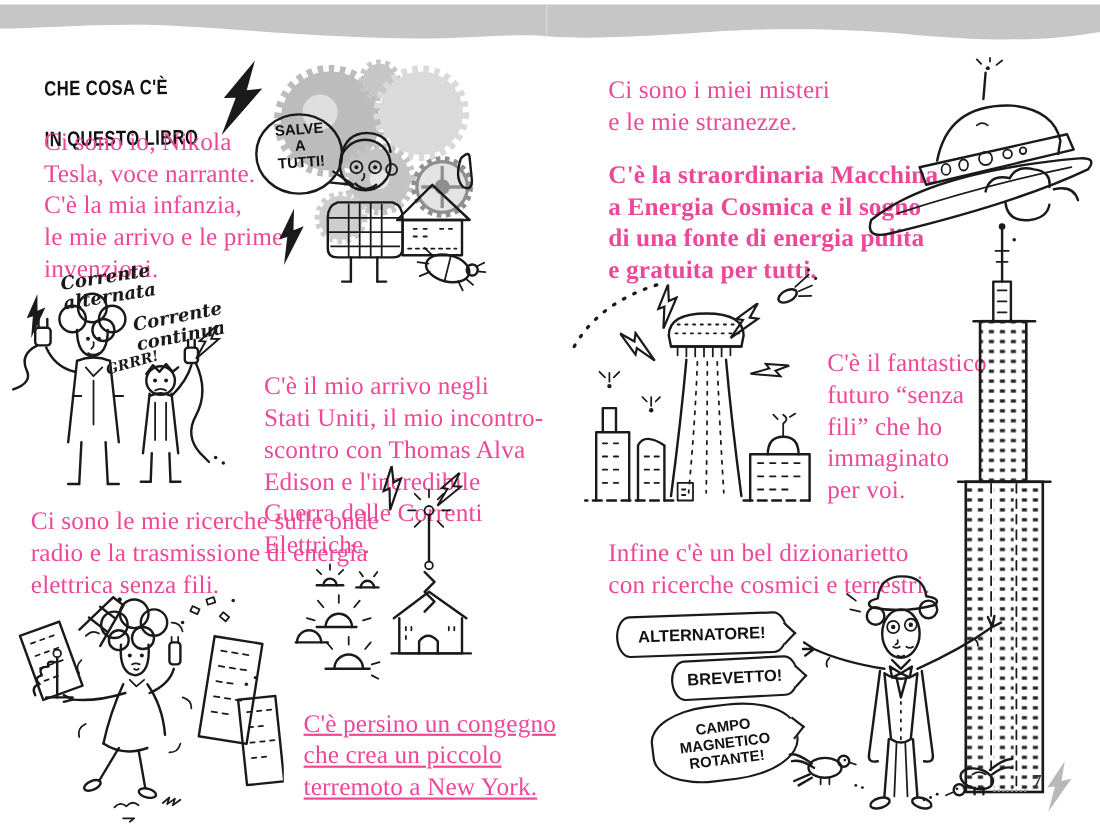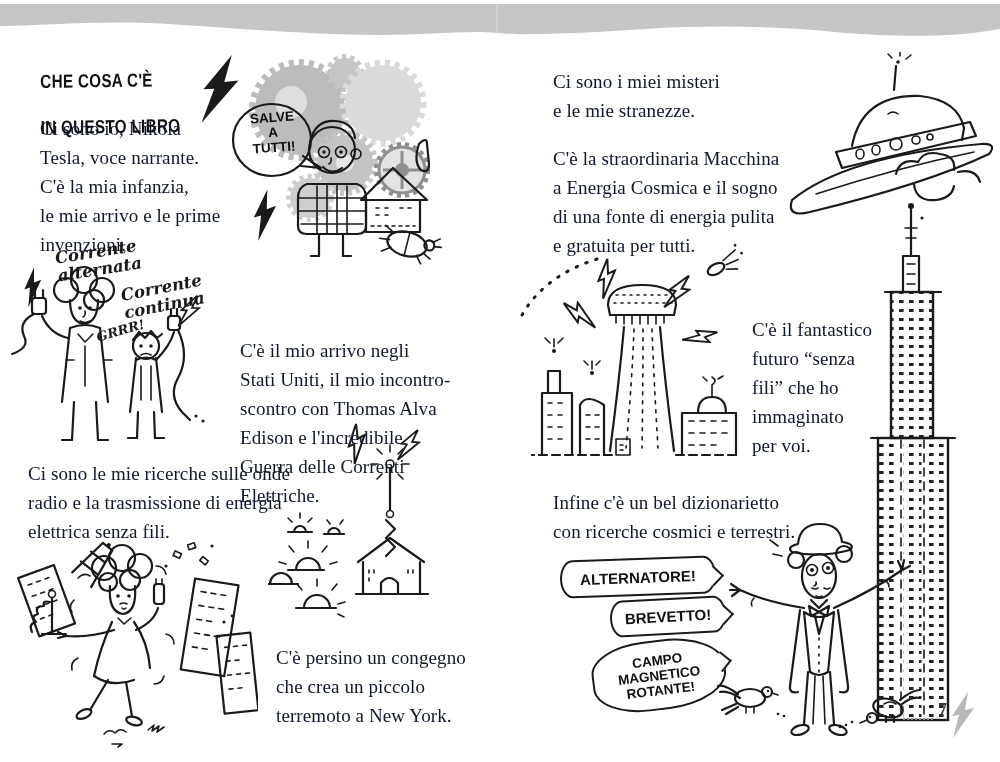--- a/index.html
+++ b/index.html
@@ -2,21 +2,21 @@
 <html><head>
 <meta charset="utf-8">
 <style>
   html,body{margin:0;padding:0;}
   body{width:1000px;height:762px;background:#ffffff;position:relative;overflow:hidden;
        font-family:"Liberation Serif",serif;color:#1f1f1f;}
   .abs{position:absolute;}
   
   #band{left:0;top:0;width:1000px;height:46px;}
   
-  .para{white-space:pre-line;font-size:19px;line-height:29px;color:#0f172a;letter-spacing:.1px;}
+  .para{white-space:pre-line;font-size:23px;line-height:29px;color:#ec4899;letter-spacing:.1px;}
   
   .header{font-family:"Liberation Sans",sans-serif;font-weight:700;font-size:19px;line-height:23px;
           color:#111;transform:scaleX(.8) rotate(-.6deg);transform-origin:left top;white-space:pre-line;
           letter-spacing:.4px;}
   
   .hand{font-family:"DejaVu Serif",serif;font-style:italic;font-weight:700;font-size:16.5px;
         line-height:18px;color:#1a1a1a;white-space:pre-line;}
   
   .bubble{background:#fff;border:2.6px solid #1a1a1a;display:flex;align-items:center;justify-content:center;
           font-family:"Liberation Sans",sans-serif;font-weight:700;color:#111;text-align:center;
@@ -291,27 +291,27 @@
       <path d="M148,28 q8,0 10,8"></path>
     <path d="M158,96 q8,2 8,10"></path>
       <path d="M70,120 q-8,4 -6,12"></path>
       <path d="M146,146 q8,0 10,-8"></path>
     <path d="M96,196 q5,-6 11,-1 q5,-6 11,-1"></path>
     <path d="M140,192 l6,-5 l-2,6 l7,-5 l-2,6 l7,-5"></path>
     <path d="M104,206 h10 l-4,3"></path>
   </g>
 </svg>
 
-<div class="abs para" style="left:276px;top:643px;">C'è persino un congegno
+<div class="abs para" style="left:276px;top:643px;text-decoration:underline;">C'è persino un congegno
 che crea un piccolo
 terremoto a New York.</div>
 
 <div class="abs para" style="left:553px;top:67px;">Ci sono i miei misteri
 e le mie stranezze.</div>
-<div class="abs para" style="left:553px;top:144px;">C'è la straordinaria Macchina
+<div class="abs para" style="left:553px;top:144px;font-weight:bold;">C'è la straordinaria Macchina
 a Energia Cosmica e il sogno
 di una fonte di energia pulita
 e gratuita per tutti.</div>
 
 <svg class="abs" style="left:776px;top:52px;" width="224" height="168" viewBox="0 0 224 168">
   <g>
     <path class="th" d="M116,6 l-4,-4 M124,4 v-4 M130,7 l5,-4"></path>
     <circle cx="122" cy="10" r="1.8" class="fl"></circle>
     <line x1="120" y1="14" x2="118" y2="38" class="ln"></line>
     <path class="ln" fill="#fff" d="M76,94 Q86,42 144,44 Q182,48 188,76 L186,88"></path>

